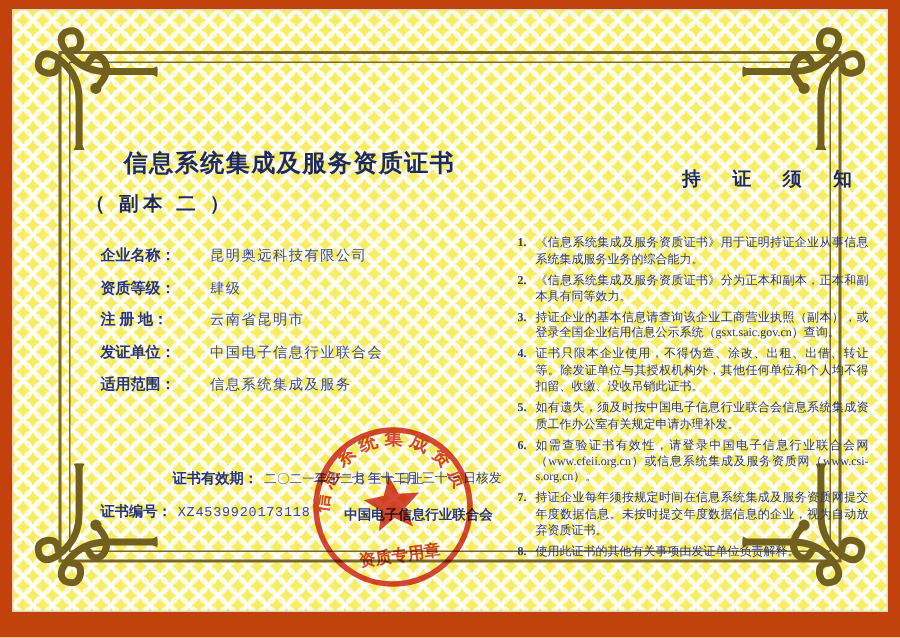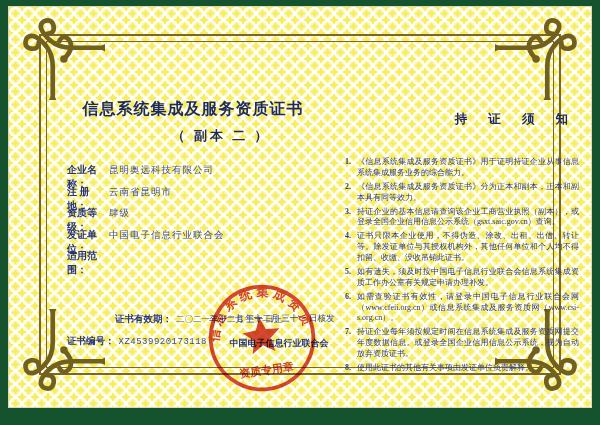--- a/index.html
+++ b/index.html
@@ -1,19 +1,19 @@
 <!DOCTYPE html>
 <html><head>
 <meta charset="utf-8">
 <style>
   html,body{margin:0;padding:0;}
   .page{
     position:relative;
     width:600px;height:425px;
-    background:#14532d;
+    background:#c2410c;
     font-family:"Liberation Serif", serif;
     overflow:hidden;
   }
   .cert{
     position:absolute; left:9px; top:7px; width:582px; height:400px;
     background-color:#f7ed62;
     background-image:
       radial-gradient(circle at 50% 50%, rgba(255,255,255,0) 4.2px, rgba(255,255,255,0.9) 4.8px, rgba(255,255,255,0.9) 6.2px, rgba(255,255,255,0) 6.8px),
       radial-gradient(circle at 50% 50%, rgba(255,255,255,0) 4.2px, rgba(255,255,255,0.75) 4.8px, rgba(255,255,255,0.75) 6.2px, rgba(255,255,255,0) 6.8px);
     background-size:13px 13px;
@@ -30,26 +30,26 @@
   .corner.br{right:12px; bottom:14px; transform:scale(-1,-1);}
 
   
   .title{
     position:absolute; left:48px; top:92px; width:272px;
     text-align:center; font-size:16px; font-weight:bold;
     letter-spacing:1px; color:#1e2a5e;
   }
   .subtitle{
     position:absolute; left:48px; top:120px; width:328px;
-    text-align:center; font-size:13px; font-weight:bold;
+    font-size:13px; font-weight:bold;
     letter-spacing:3px; color:#1e2a5e;
   }
   .fields{position:absolute; left:58px; top:156px; width:262px;}
   .frow{display:flex; align-items:baseline; height:21.5px;}
-  .flabel{font-size:10px; font-weight:bold; color:#27347c; width:42px; flex:0 0 auto;font-family:Liberation Serif, serif;}
+  .flabel{font-size:10px; font-weight:bold; color:#27347c; width:73px; flex:0 0 auto;font-family:Liberation Serif, serif;}
   .fvalue{font-size:9.5px; color:#3b4aa0; letter-spacing:1px;}
 
   .row-validity{position:absolute; left:58px; top:306px; display:flex; align-items:baseline;padding-left:48px;}
   .row-serial{position:absolute; left:58px; top:328px; display:flex; align-items:center;}
   .vlabel{font-size:9.5px; font-weight:bold; color:#27347c; margin-right:4px;}
   .vvalue{font-size:8.5px; color:#3b4aa0;}
   .serial-value{font-size:9px; color:#3b4aa0; letter-spacing:0.5px; font-family:"Liberation Mono", monospace;}
   .issue-date{position:absolute; left:200px; top:306px; width:140px; text-align:left; font-size:8.5px; color:#333f86;}
   .issuer-line{position:absolute; left:200px; top:330px; width:140px; text-align:center; font-size:9px; font-weight:bold; color:#2c3779;}
 
@@ -145,37 +145,38 @@
     <div class="subtitle">（ 副本 二 ）</div>
 
     <div class="fields">
 
         <div class="frow">
           <span class="flabel">企业名称：</span>
           <span class="fvalue">昆明奥远科技有限公司</span>
         </div>
 
         <div class="frow">
+          <span class="flabel">资质等级：</span>
+          <span class="fvalue">肆级</span>
+        </div>
+
+        <div class="frow">
           <span class="flabel">注 册 地：</span>
           <span class="fvalue">云南省昆明市</span>
         </div>
 
-        <div class="frow">
-          <span class="flabel">资质等级：</span>
-          <span class="fvalue">肆级</span>
-        </div>
-
 
         <div class="frow">
           <span class="flabel">发证单位：</span>
           <span class="fvalue">中国电子信息行业联合会</span>
         </div>
 
         <div class="frow">
           <span class="flabel">适用范围：</span>
+          <span class="fvalue">信息系统集成及服务</span>
         </div>
       </div>
 
     <div class="row-validity">
       <span class="vlabel">证书有效期：</span>
       <span class="vvalue">二〇二一年十二月 三十 日止</span>
     </div>
     <div class="issue-date">二〇一七 年十二月 三十一 日核发</div>
 
     <div class="row-serial">
@@ -212,21 +213,21 @@
           <span class="notice-text">如有遗失，须及时按中国电子信息行业联合会信息系统集成资质工作办公室有关规定申请办理补发。</span>
         </li>
 
         <li class="notice-item">
           <span class="notice-num">6.</span>
           <span class="notice-text">如需查验证书有效性，请登录中国电子信息行业联合会网（www.cfeii.org.cn）或信息系统集成及服务资质网（www.csi-s.org.cn）。</span>
         </li>
 
         <li class="notice-item">
           <span class="notice-num">7.</span>
-          <span class="notice-text">持证企业每年须按规定时间在信息系统集成及服务资质网提交年度数据信息。或登录全国企业信用信息公示系统，视为自动放弃资质证书。</span>
+          <span class="notice-text">持证企业每年须按规定时间在信息系统集成及服务资质网提交年度数据信息。未按时提交年度数据信息的企业，视为自动放弃资质证书。</span>
         </li>
 
         <li class="notice-item">
           <span class="notice-num">8.</span>
           <span class="notice-text">使用此证书的其他有关事项由发证单位负责解释。</span>
         </li>
       </ol>
 
     <svg class="seal" viewBox="0 0 120 120">
       <circle cx="60" cy="60" r="54" fill="none" stroke="#cf2e1e" stroke-width="4"></circle>

